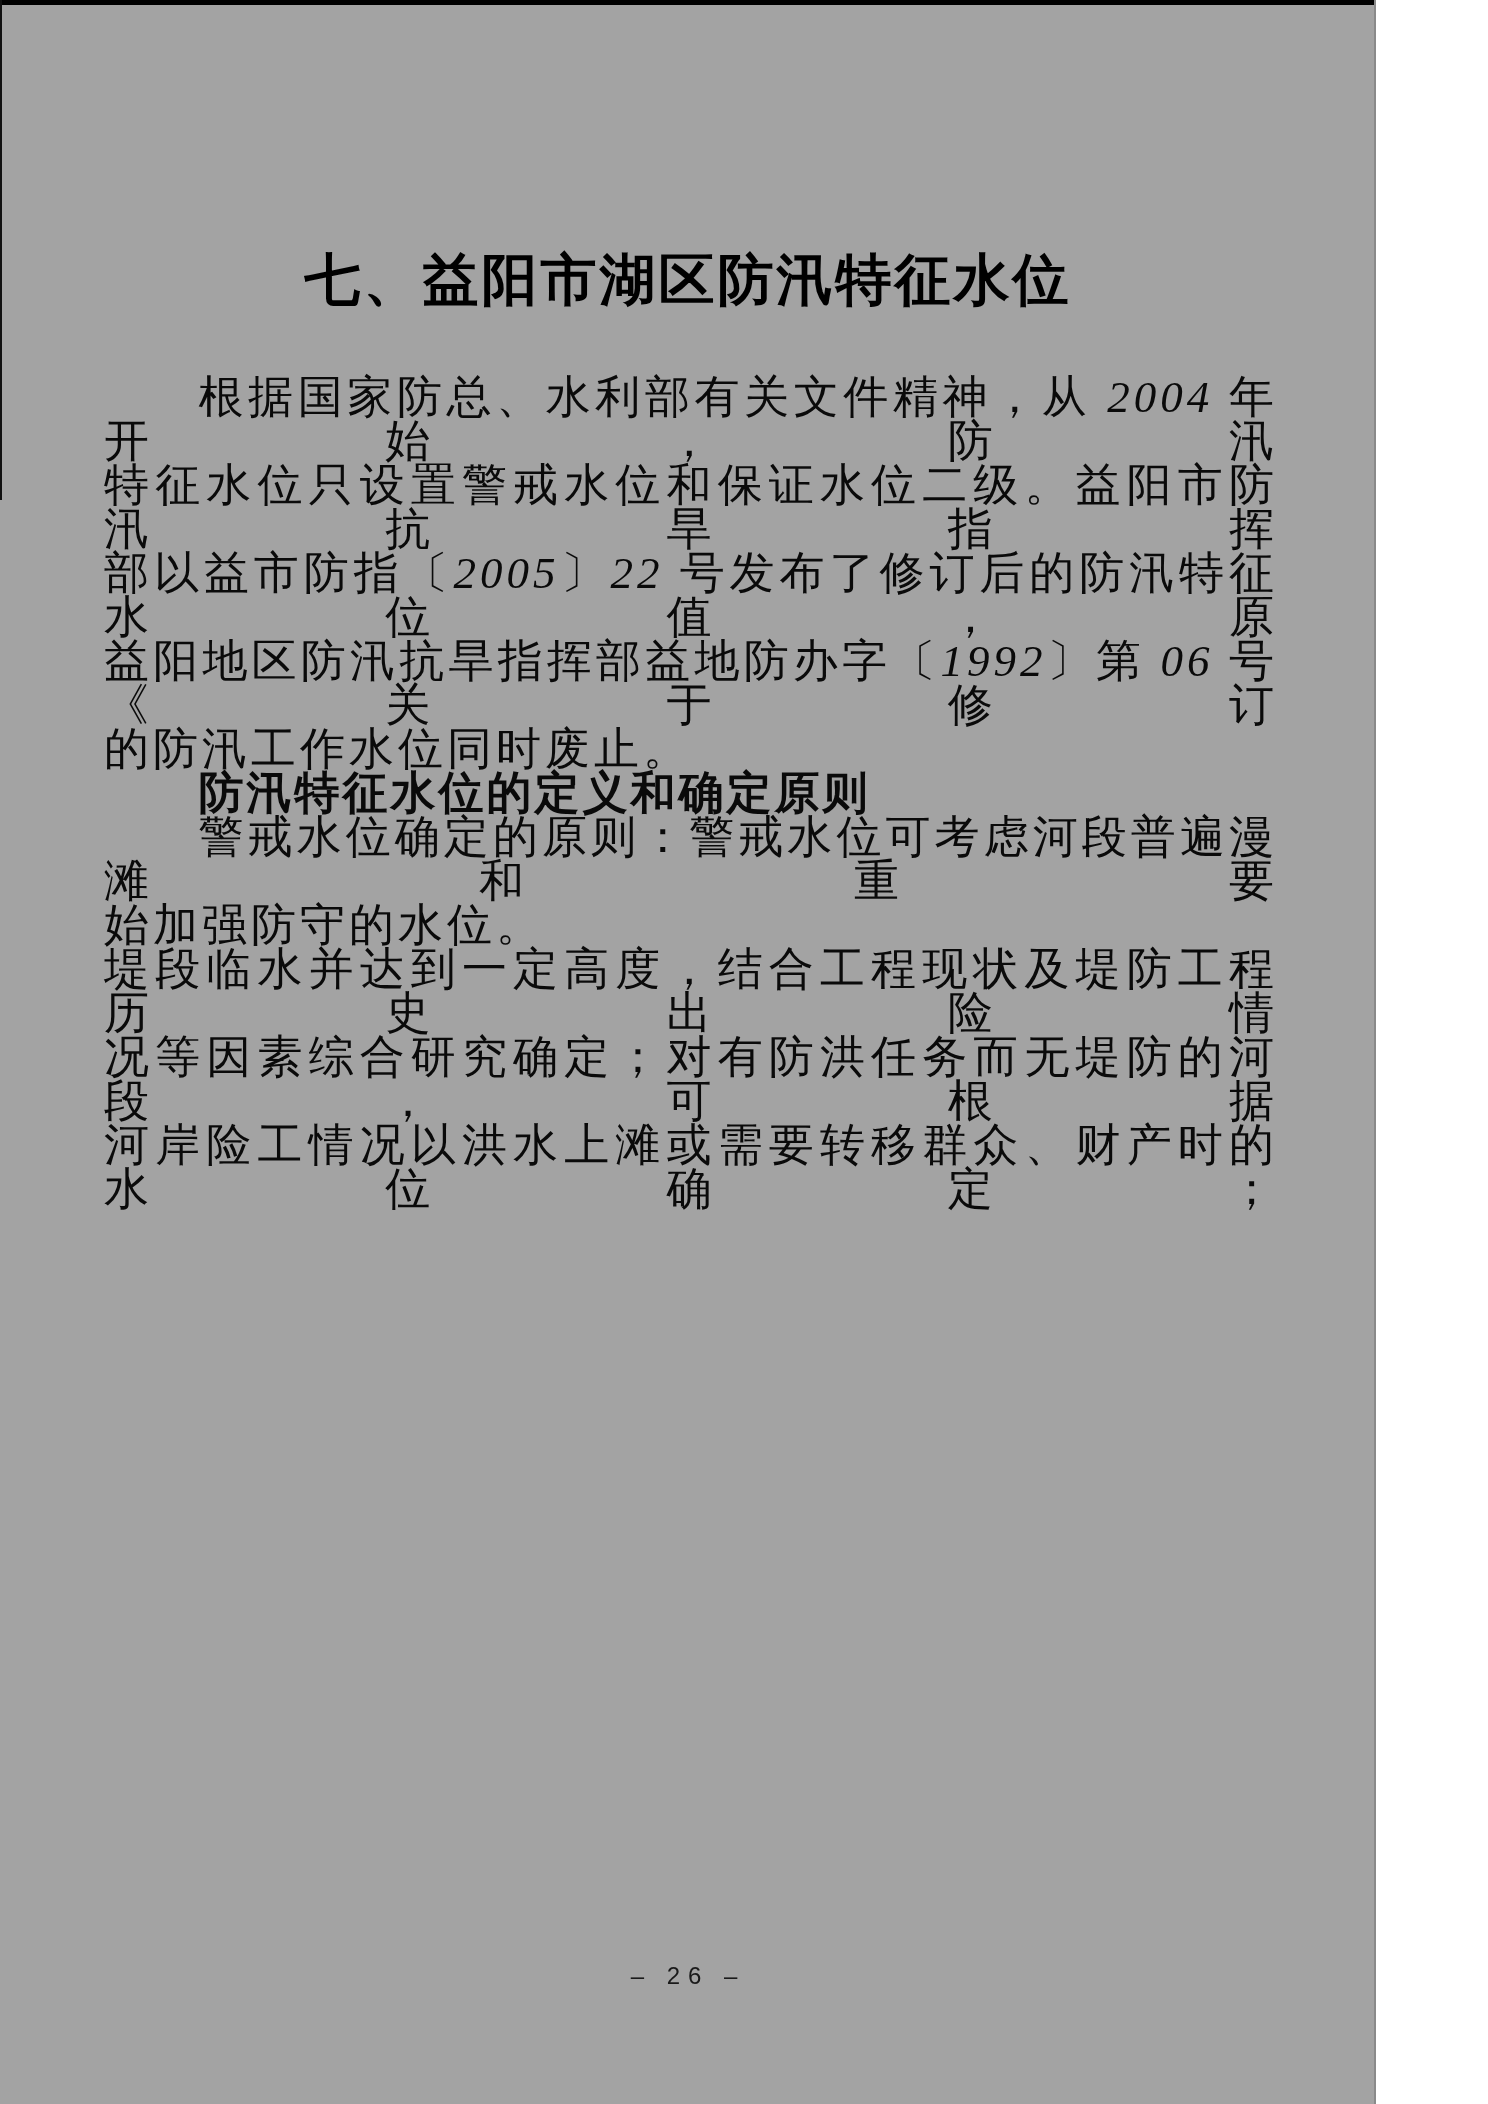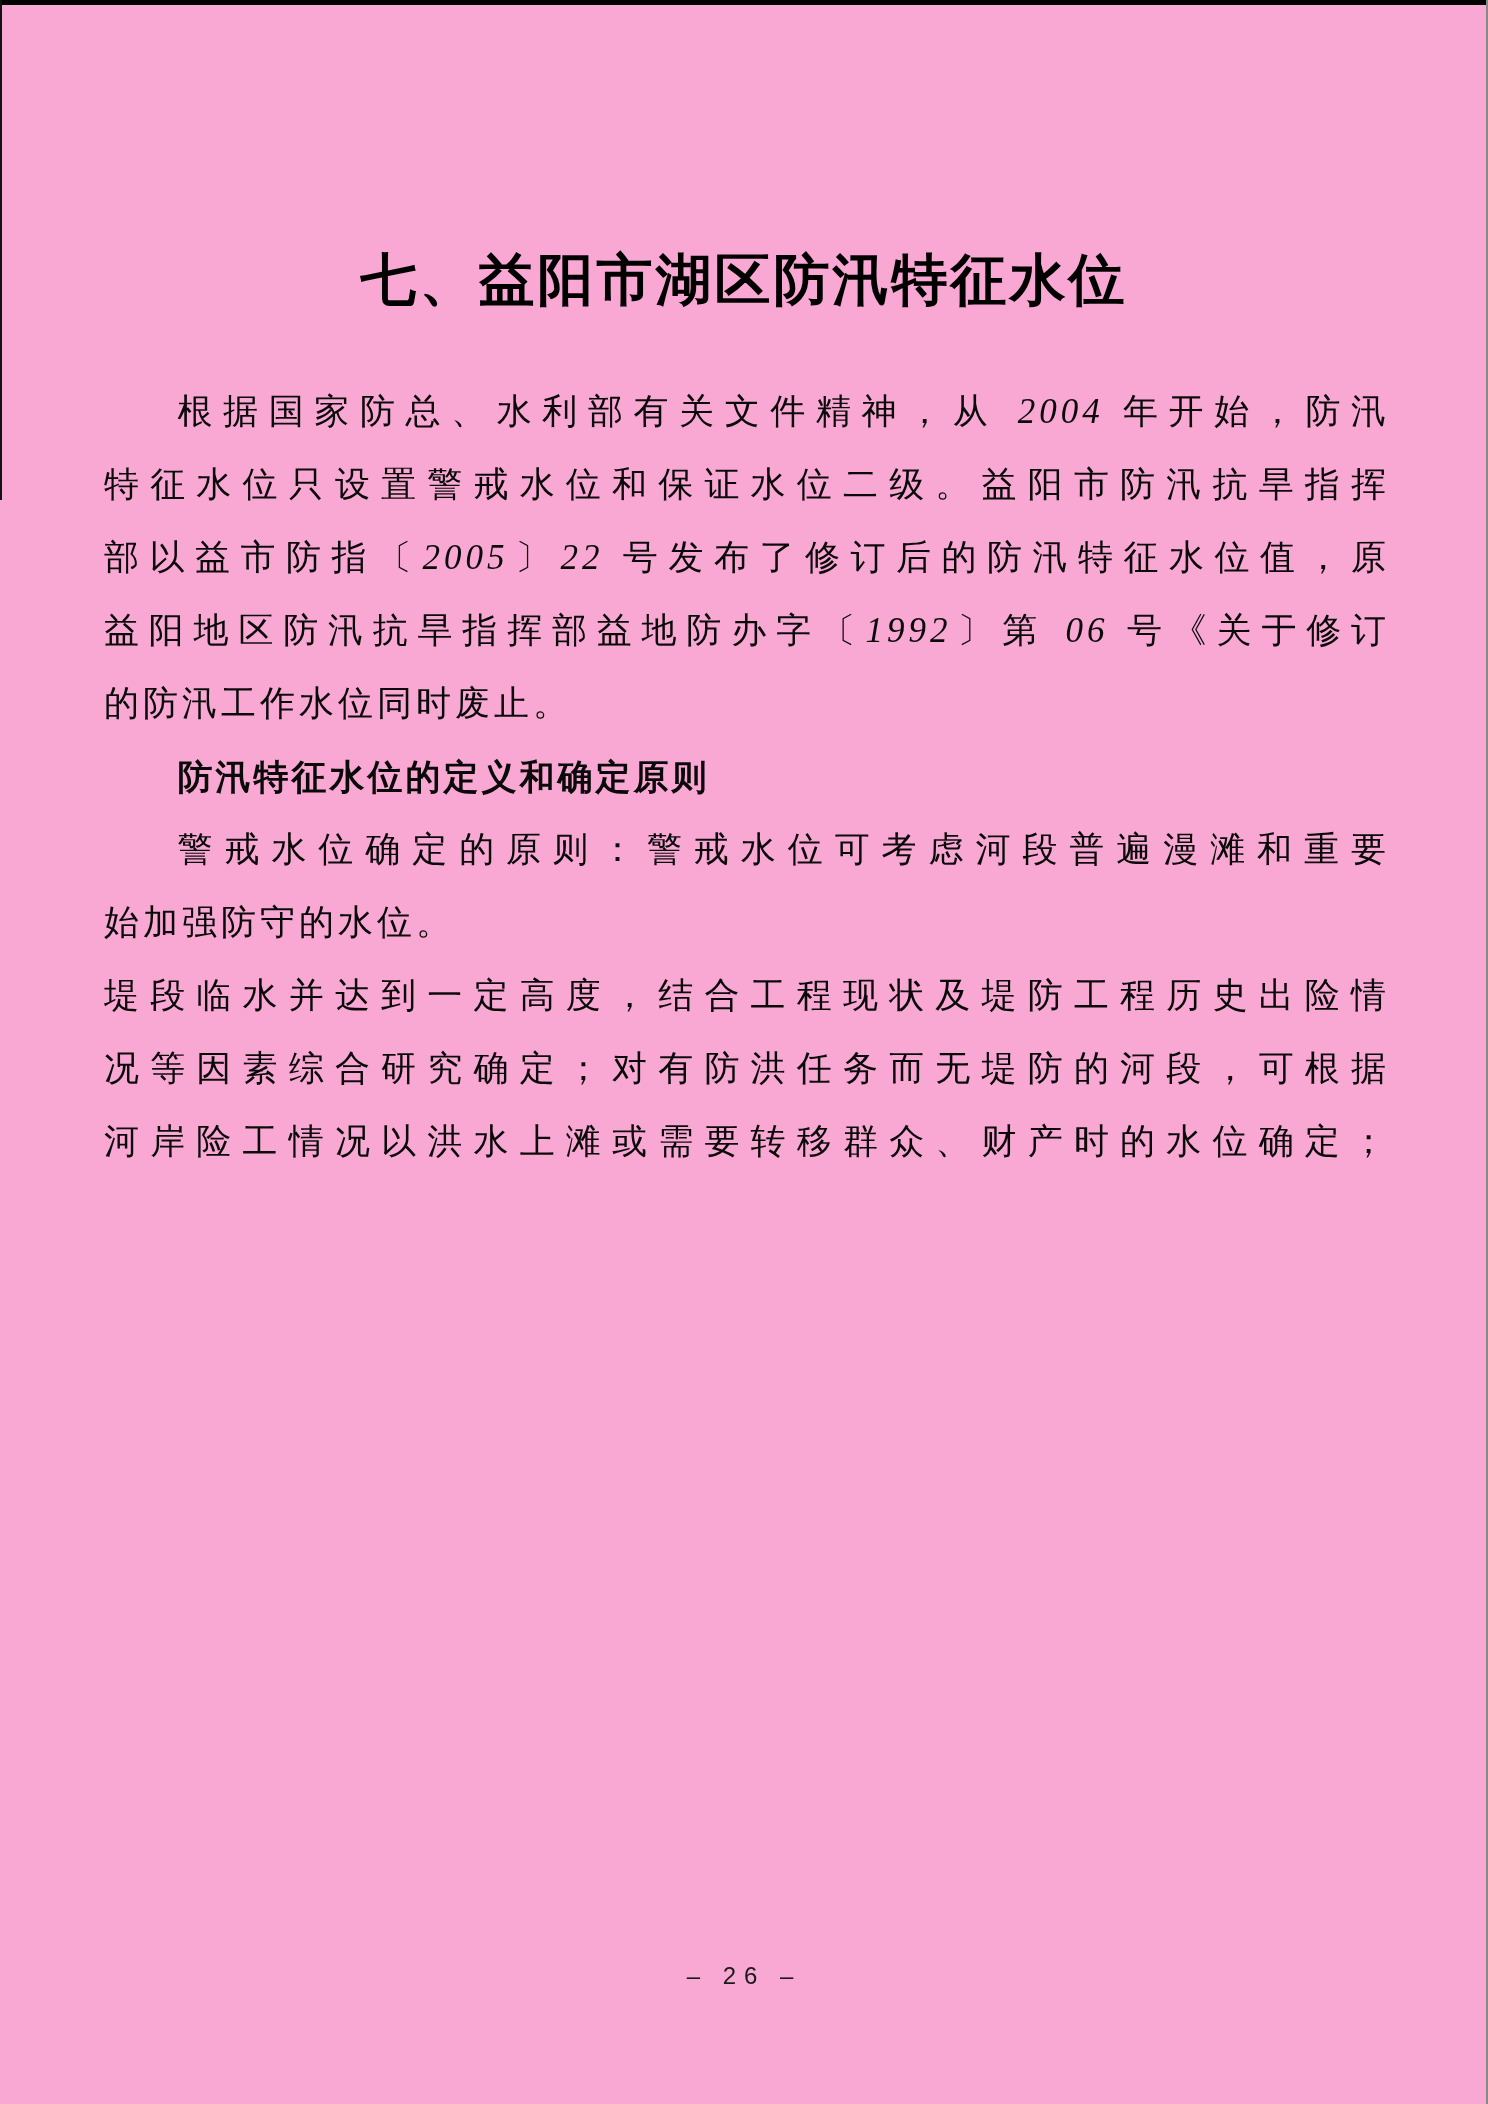--- a/index.html
+++ b/index.html
@@ -1,20 +1,20 @@
 <!DOCTYPE html>
 <html><head>
 <meta charset="utf-8">
 <style>
   html, body { margin: 0; padding: 0; background: #ffffff; }
   .page {
     position: relative;
-    width: 1488px;
+    width: 1376px;
     height: 2104px;
-    background: #f9a8d4;
+    background: #a3a3a3;
     overflow: hidden;
     font-family: "Liberation Serif", serif;
     color: #0a0a0a;
   }
   
   .edge-top   { position: absolute; top: 0; left: 0; width: 100%; height: 5px; background: #000; }
   .edge-left  { position: absolute; top: 0; left: 0; width: 2px; height: 500px; background: #111; }
   .edge-right { position: absolute; top: 0; right: 0; width: 2px; height: 100%; background: #8a8a8a; }
 
   .title {
@@ -25,22 +25,22 @@
     font-weight: bold;
     letter-spacing: 3px;
     font-family: "Liberation Serif", "DejaVu Serif", serif;
     color: #000;
   }
 
   .content {
     margin: 60px 98px 0 104px;
   }
   .line {
-    line-height: 73px;
-    font-size: 35px;
+    line-height: 44px;
+    font-size: 45px;
     letter-spacing: 4px;
     white-space: normal;
     text-align: left;
   }
   .line.justify {
     text-align: justify;
     text-align-last: justify;
   }
   .line.indent { text-indent: 2.1em; }
   .line.heading {

